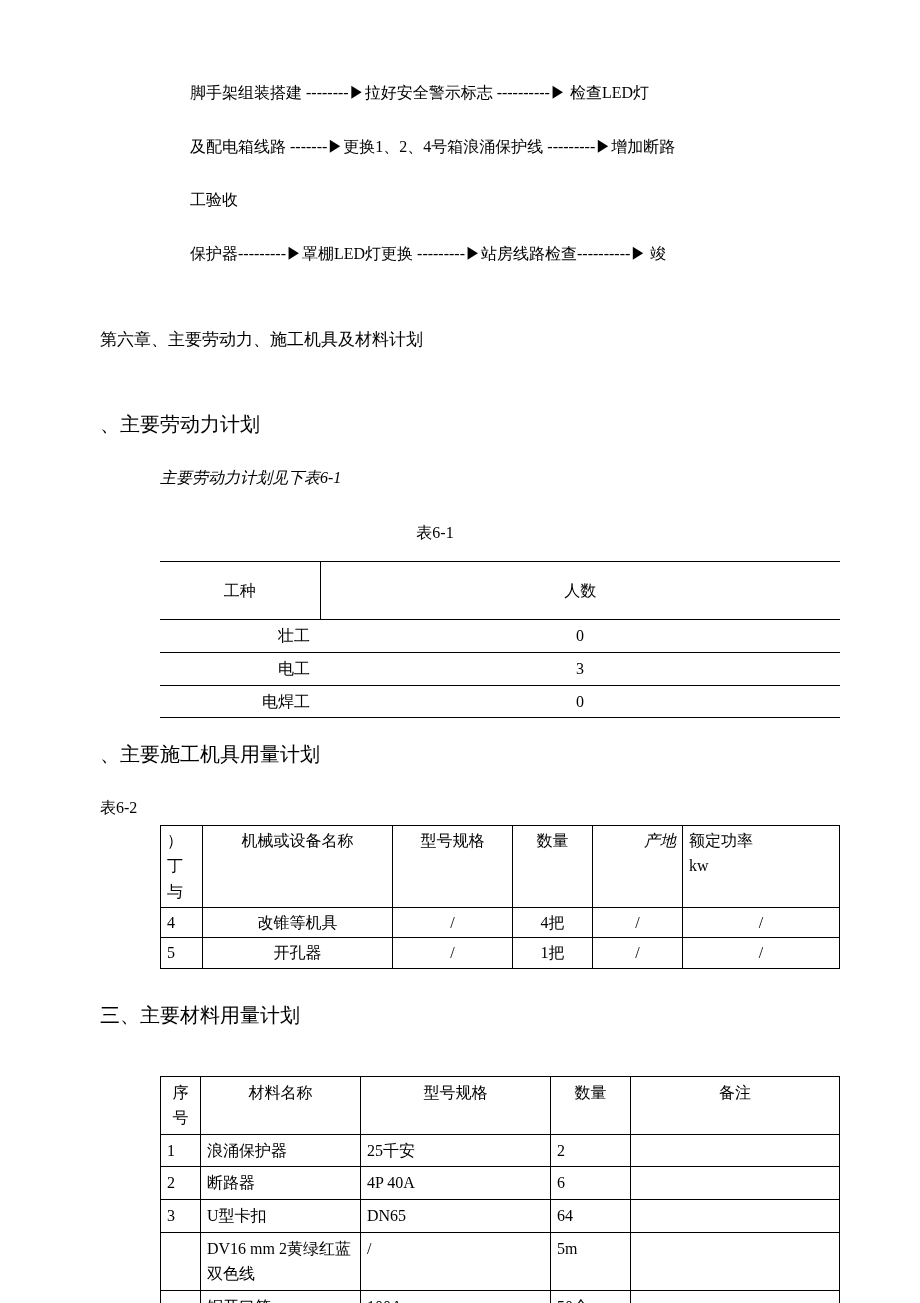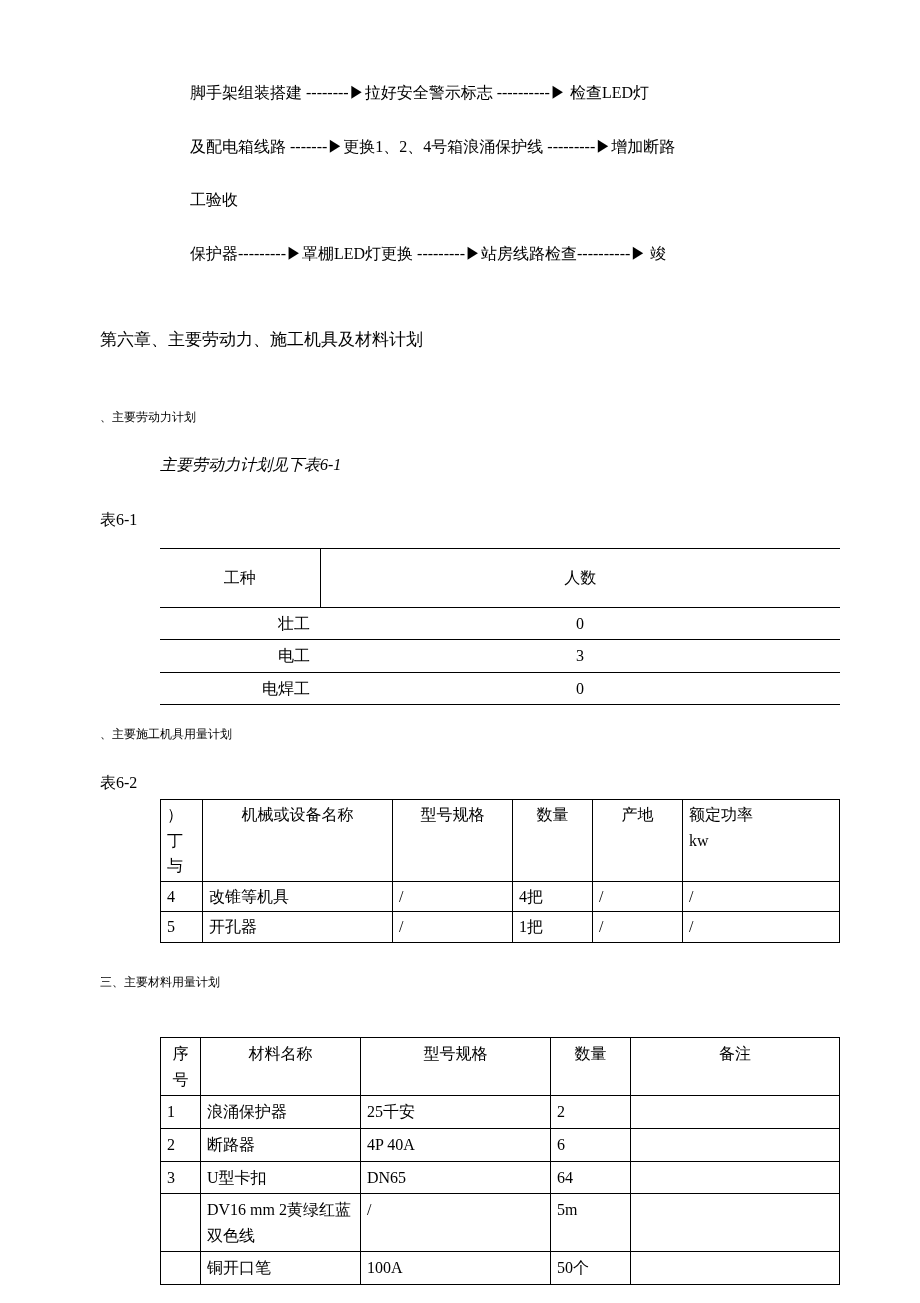--- a/index.html
+++ b/index.html
@@ -21,30 +21,30 @@
       margin-bottom: 28px;
       white-space: nowrap;
     }
     .chapter-title {
       text-align: left;
       font-size: 17px;
       margin-bottom: 54px;
     }
     .section-title {
       margin-bottom: 25px;
-      font-size: 12px;
+      font-size: 20px;
     }
     .section-title.idx { margin-left: 0; }
     .sub-line {
       margin-left: 60px;
       margin-bottom: 30px;
       font-style: italic;
     }
     .table-caption {
-      text-align: left;
+      text-align: center;
       padding-right: 50px;
       margin-bottom: 15px;
     }
     .table-caption-2 {
       text-align: left;
       padding-right: 20px;
       margin-bottom: 4px;
     }
 
     
@@ -75,29 +75,29 @@
     .t62 {
       margin-left: 60px;
       width: 680px;
       border-collapse: collapse;
       margin-bottom: 30px;
     }
     .t62 th, .t62 td {
       border: 1px solid #000;
       padding: 2px 6px;
       font-weight: normal;
-      text-align: left;
+      text-align: center;
       vertical-align: top;
     }
     .t62 thead th { text-align: center; vertical-align: top; }
     .t62 .col-num { width: 42px; text-align: left; padding-left: 6px; }
     .t62 .col-name { width: 190px; }
     .t62 .col-spec { width: 120px; text-align: center; }
     .t62 .col-qty { width: 80px; text-align: center; }
-    .t62 .col-origin { width: 90px; text-align: center; }
+    .t62 .col-origin { width: 90px; text-align: right; font-style: italic; }
     .t62 .col-power { text-align: left; }
 
     
     .tmat {
       margin-left: 60px;
       width: 680px;
       border-collapse: collapse;
     }
     .tmat th, .tmat td {
       border: 1px solid #000;

